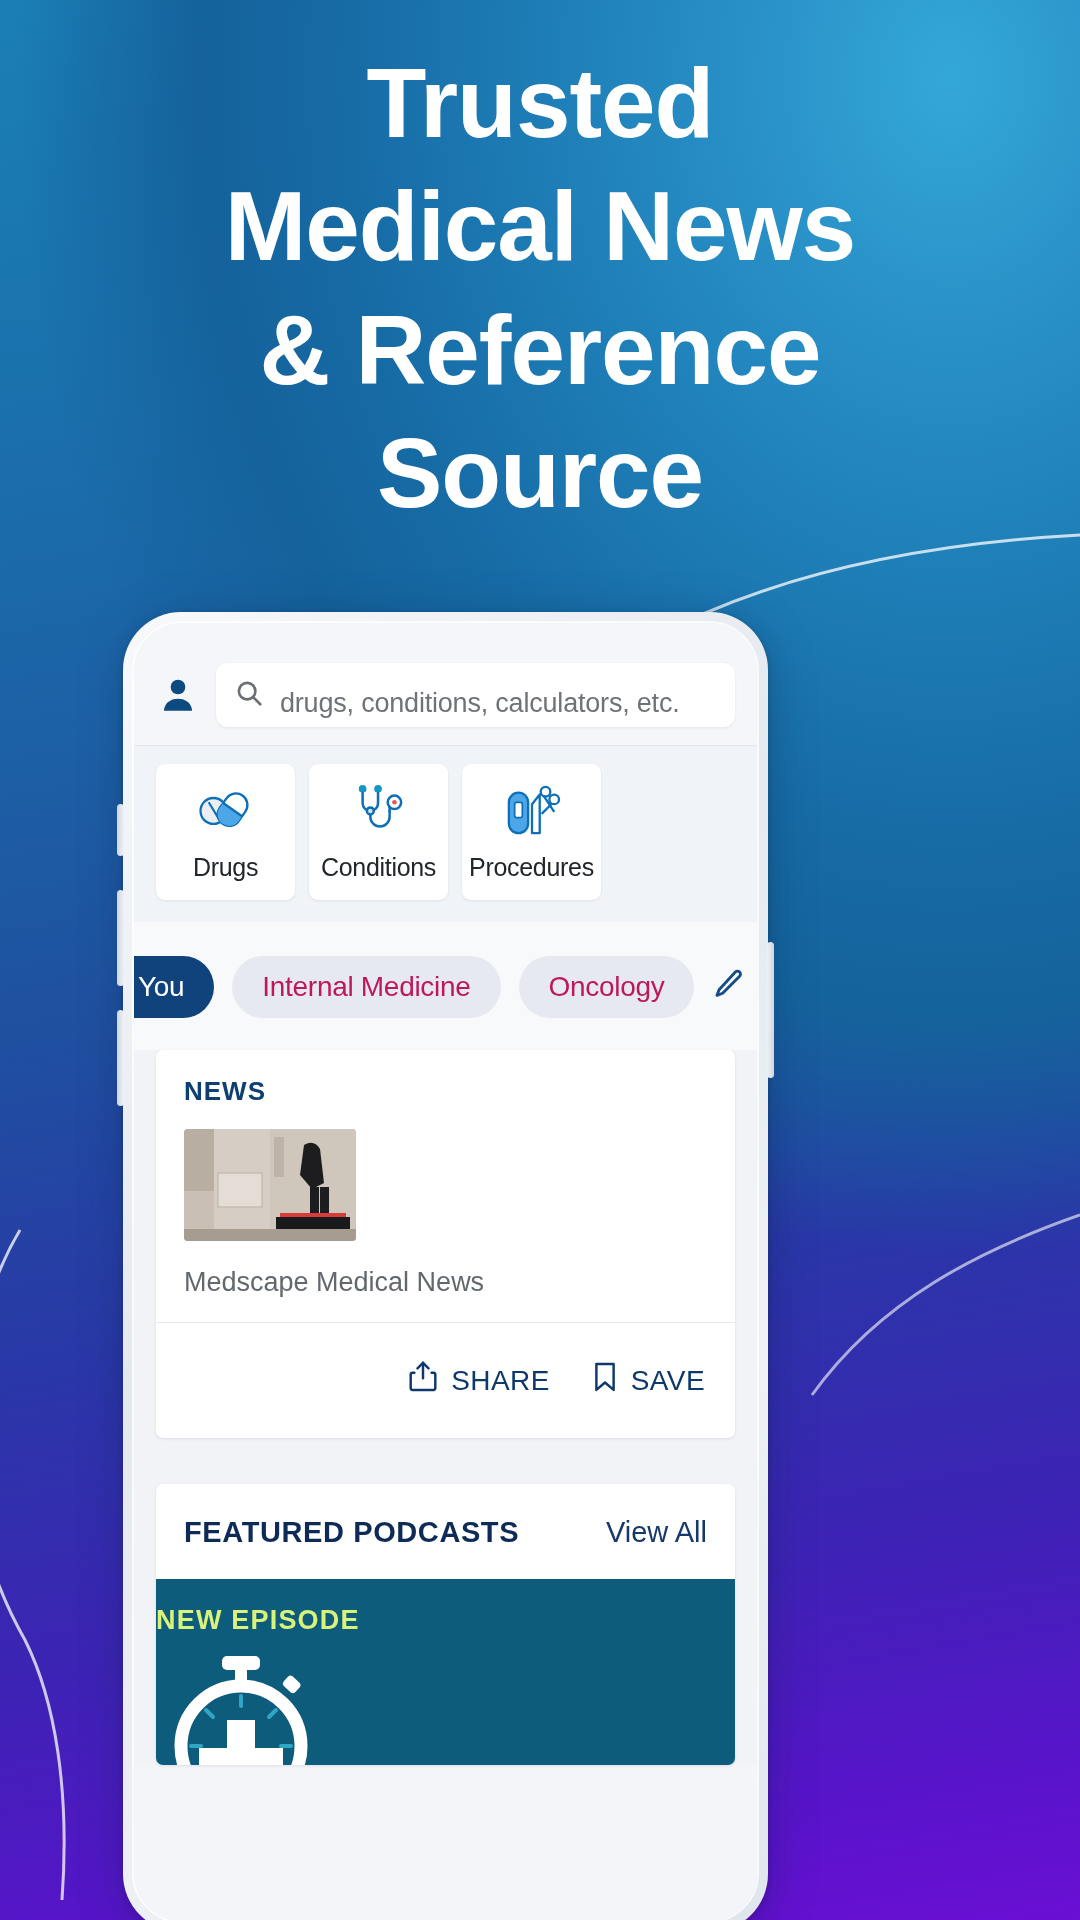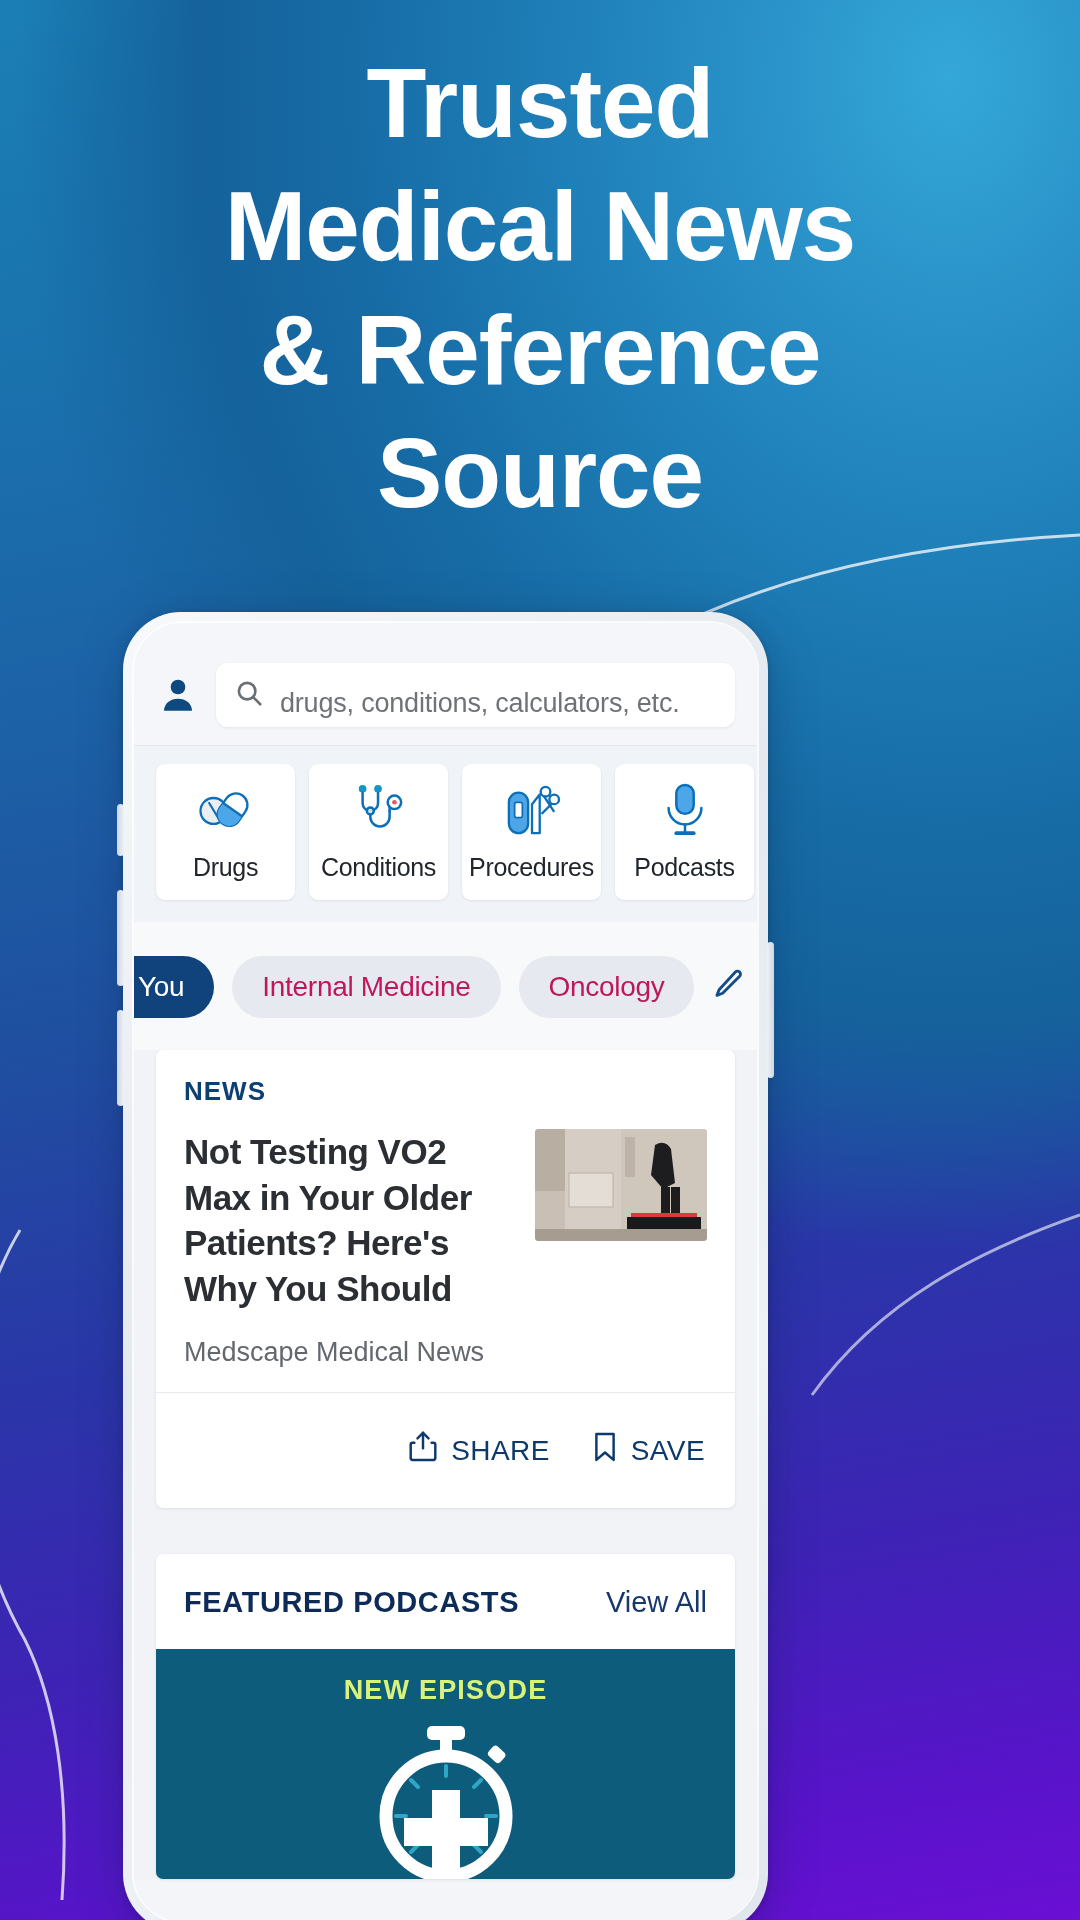--- a/index.html
+++ b/index.html
@@ -170,22 +170,22 @@
   }
   .action{ display:flex; align-items:center; gap:13px; color:#0e3a6b; font-size:28px; letter-spacing:0.4px; }
 
   .pod-head{
     display:flex; align-items:center; justify-content:space-between;
     padding:32px 28px 30px 28px;
   }
   .pod-title{ color:#0d2b56; font-size:29px; font-weight:700; letter-spacing:0.6px; }
   .pod-viewall{ color:#17386b; font-size:29px; }
   .pod-banner{
-    height:230px; background:#0d5c7c; position:relative; overflow:hidden;
-    display:flex; flex-direction:column; align-items:center; padding-top:26px;
+    height:186px; background:#0d5c7c; position:relative; overflow:hidden;
+    display:flex; flex-direction:column; align-items:flex-start; padding-top:26px;
   }
   .pod-new{ color:#d9f279; font-size:27px; font-weight:700; letter-spacing:1.2px; }
   .stopwatch{ margin-top:18px; }
 </style>
 </head>
 <body>
 
 <div class="bg"></div>
 <div class="bg-swirl">
   <svg width="1080" height="1920" viewBox="0 0 1080 1920" fill="none">
@@ -272,31 +272,20 @@
               <path d="M30 52 L30 22 L38 12 L38 52 Z" fill="#ffffff" stroke="#0d6fb8" stroke-width="2.4" stroke-linejoin="round"></path>
               <circle cx="44" cy="9" r="5" fill="#ffffff" stroke="#0d6fb8" stroke-width="2.4"></circle>
               <circle cx="53" cy="17" r="5" fill="#ffffff" stroke="#0d6fb8" stroke-width="2.4"></circle>
               <path d="M42 13 L53 30" stroke="#0d6fb8" stroke-width="2.4"></path>
               <path d="M51 21 L40 32" stroke="#0d6fb8" stroke-width="2.4"></path>
             </svg>
           </div>
           <div class="tile-label">Procedures</div>
         </div>
 
-        <div class="tile">
-          <div class="tile-icon">
-            <svg width="44" height="54" viewBox="0 0 44 56" fill="none" stroke="#0d6fb8" stroke-width="2.6" stroke-linecap="round">
-              <rect x="13" y="2" width="18" height="30" rx="9" fill="#4da6e8"></rect>
-              <path d="M5 26 a17 17 0 0 0 34 0"></path>
-              <path d="M22 43 v8"></path>
-              <path d="M13 52 h18" stroke-width="4"></path>
-            </svg>
-          </div>
-          <div class="tile-label">Podcasts</div>
-        </div>
 
       </div>
 
       <div class="chips-row">
         <div class="chip active">
           <span>You</span>
         </div>
         <div class="chip plain">
           <span>Internal Medicine</span>
         </div>
@@ -312,21 +301,20 @@
 
         </div>
       </div>
 
       <div class="content">
 
         <div class="card">
           <div class="card-pad">
             <div class="kicker">NEWS</div>
             <div class="news-row">
-              <div class="news-title">Not Testing VO2 Max in Your Older Patients? Here's Why You Should</div>
               <div class="thumb">
                 <svg width="172" height="112" viewBox="0 0 172 112">
                   <rect width="172" height="112" fill="#c9bfb4"></rect>
                   <rect x="0" y="0" width="30" height="62" fill="#b8aea2"></rect>
                   <rect x="30" y="0" width="56" height="112" fill="#d6cec4"></rect>
                   <rect x="86" y="0" width="86" height="112" fill="#cfc6bc"></rect>
                   <rect x="34" y="44" width="44" height="34" fill="#e3ddd5" stroke="#b9b0a5" stroke-width="1"></rect>
                   <rect x="90" y="8" width="10" height="40" fill="#bdb3a8"></rect>
                   <path d="M120 16 q10 -6 16 4 l4 34 -12 6 -12 -14 z" fill="#1d1d1f"></path>
                   <rect x="126" y="58" width="9" height="32" fill="#1d1d1f"></rect>

